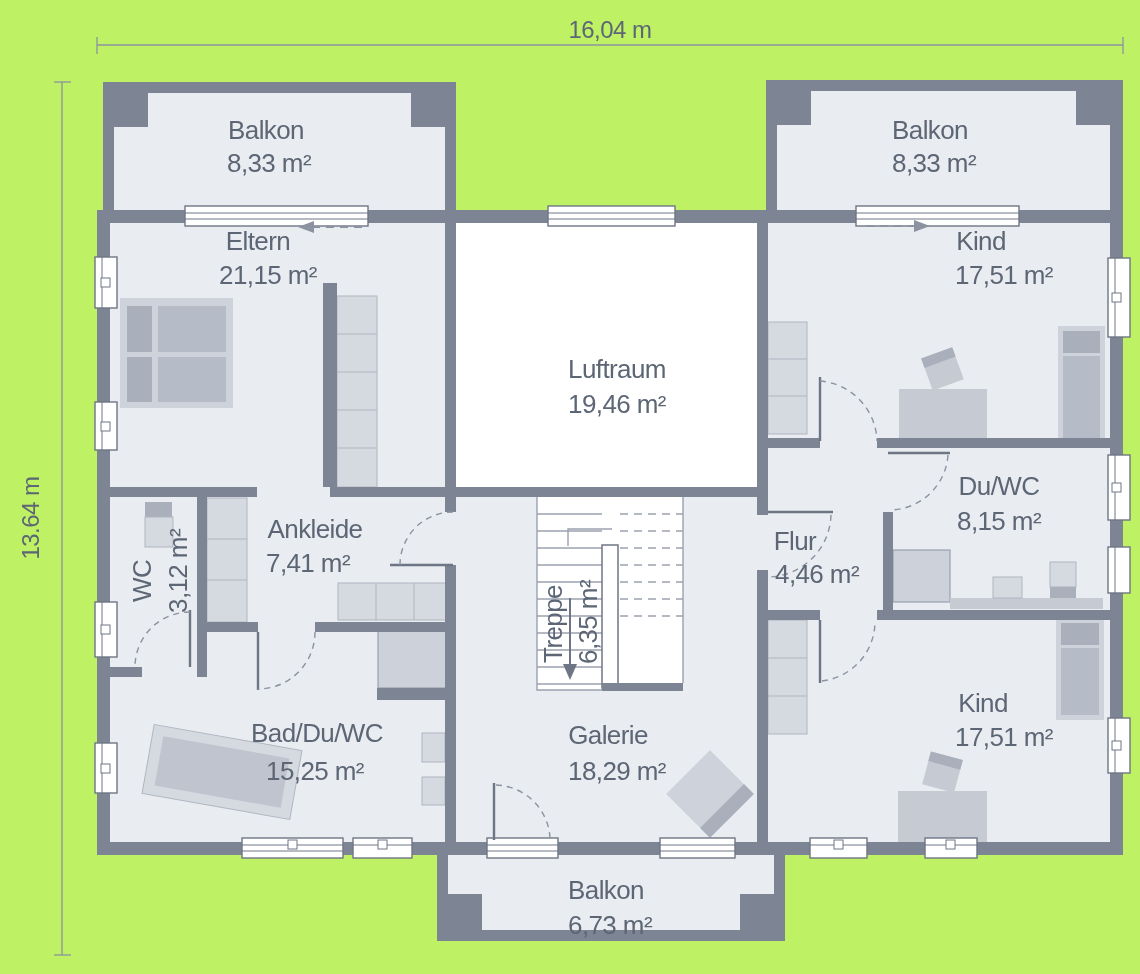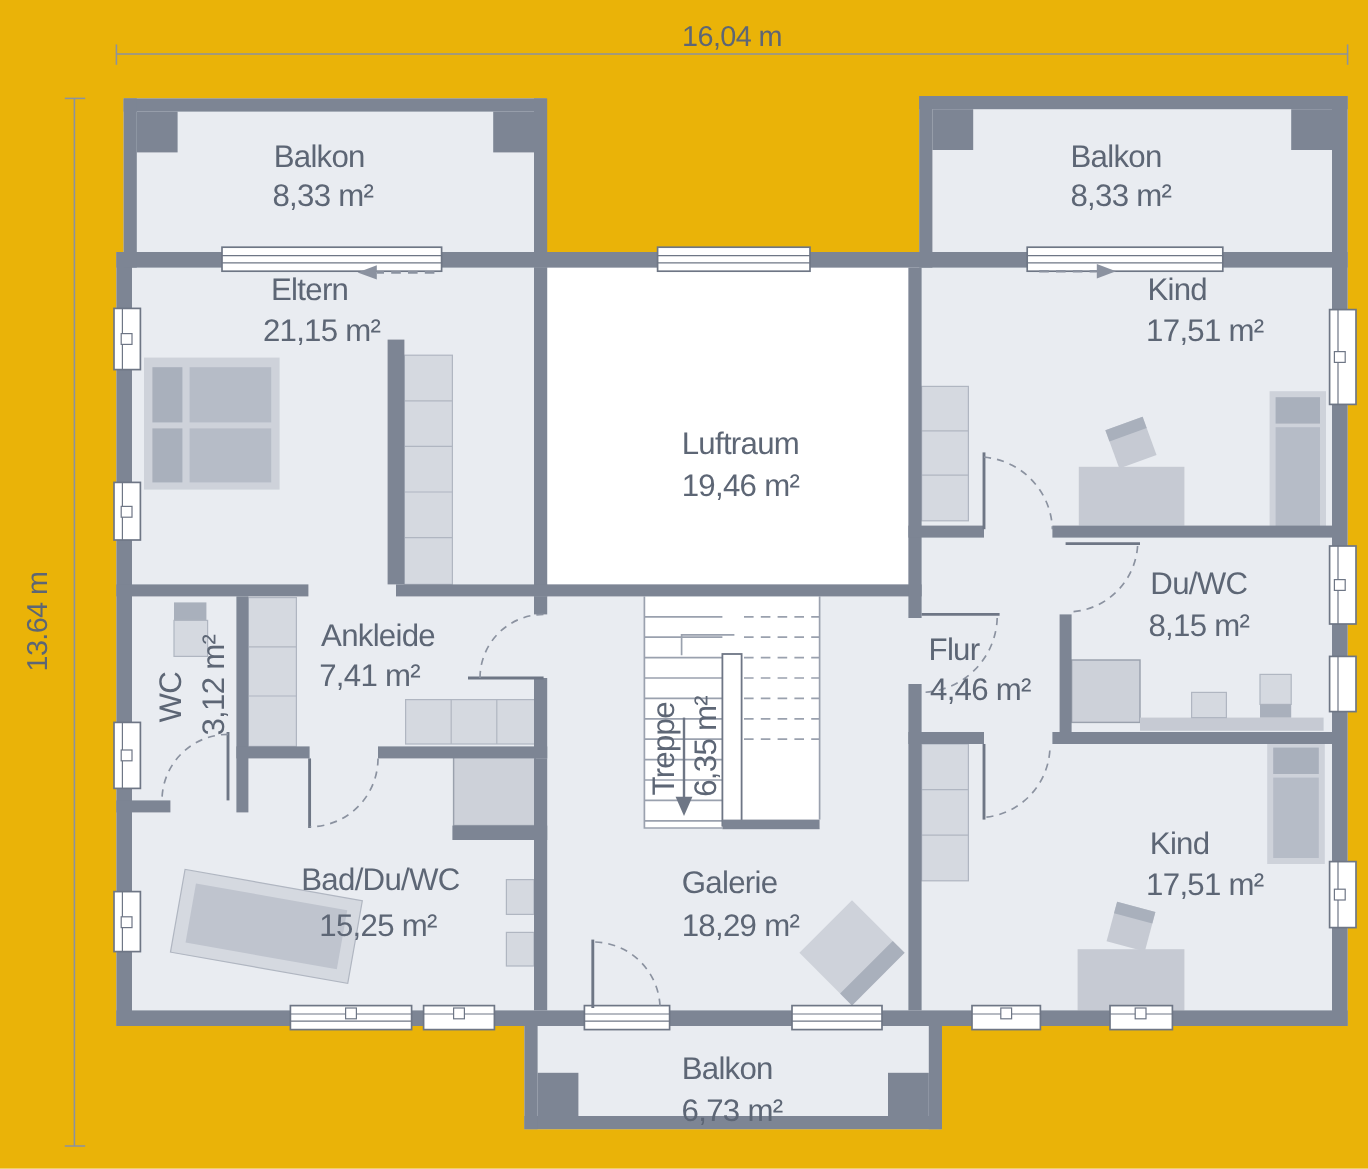--- a/index.html
+++ b/index.html
@@ -1,16 +1,16 @@
 <!DOCTYPE html>
 <html style="--wall: #7d8594; --floor: #e9ecf1; --void: #ffffff; --furniture_light: #ced2da; --furniture_mid: #b6bcc7; --furniture_dark: #a9b0bc; --text: #5d6675; --line: #8b92a0;"><head>
 <meta charset="utf-8">
 <style>
   html,body{margin:0;padding:0;background:#ffffff;}
-  .stage{position:relative;width:1140px;height:974px;background:#eab308;overflow:hidden;}
+  .stage{position:relative;width:1140px;height:974px;background:#bef264;overflow:hidden;}
   svg{position:absolute;inset:0;}
   .floor{fill:var(--floor,#e9ecf1);}
   .void{fill:#ffffff;}
   .wall{fill:var(--wall,#7d8594);}
   .furn-l{fill:#ced2da;}
   .furn-ol{fill:#d5d9e0;stroke:#b0b6c1;stroke-width:1;}
   .furn-m{fill:#b6bcc7;}
   .furn-d{fill:#a9b0bc;}
   .furn-desk{fill:#c6cad3;}
   .shower{fill:#cdd1d9;stroke:#9aa1ad;stroke-width:1.2;}

